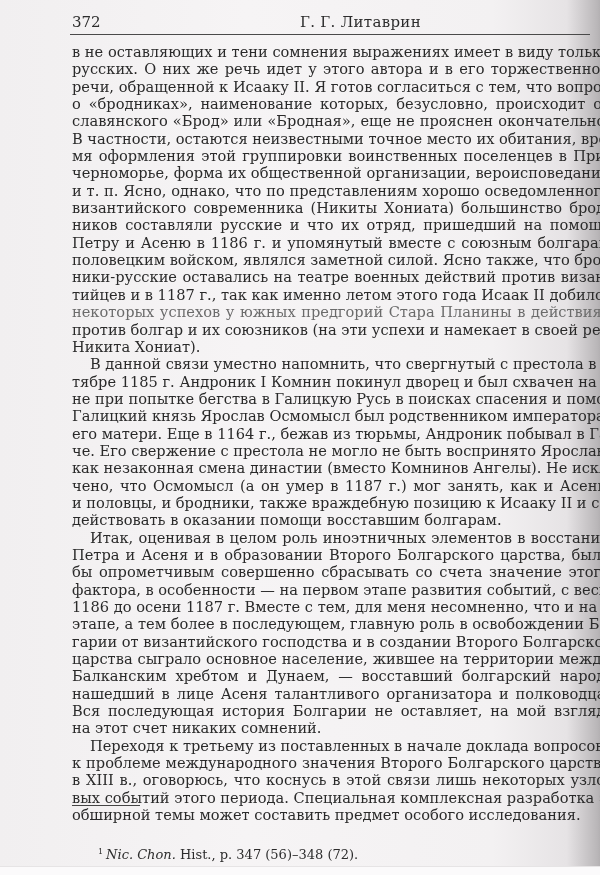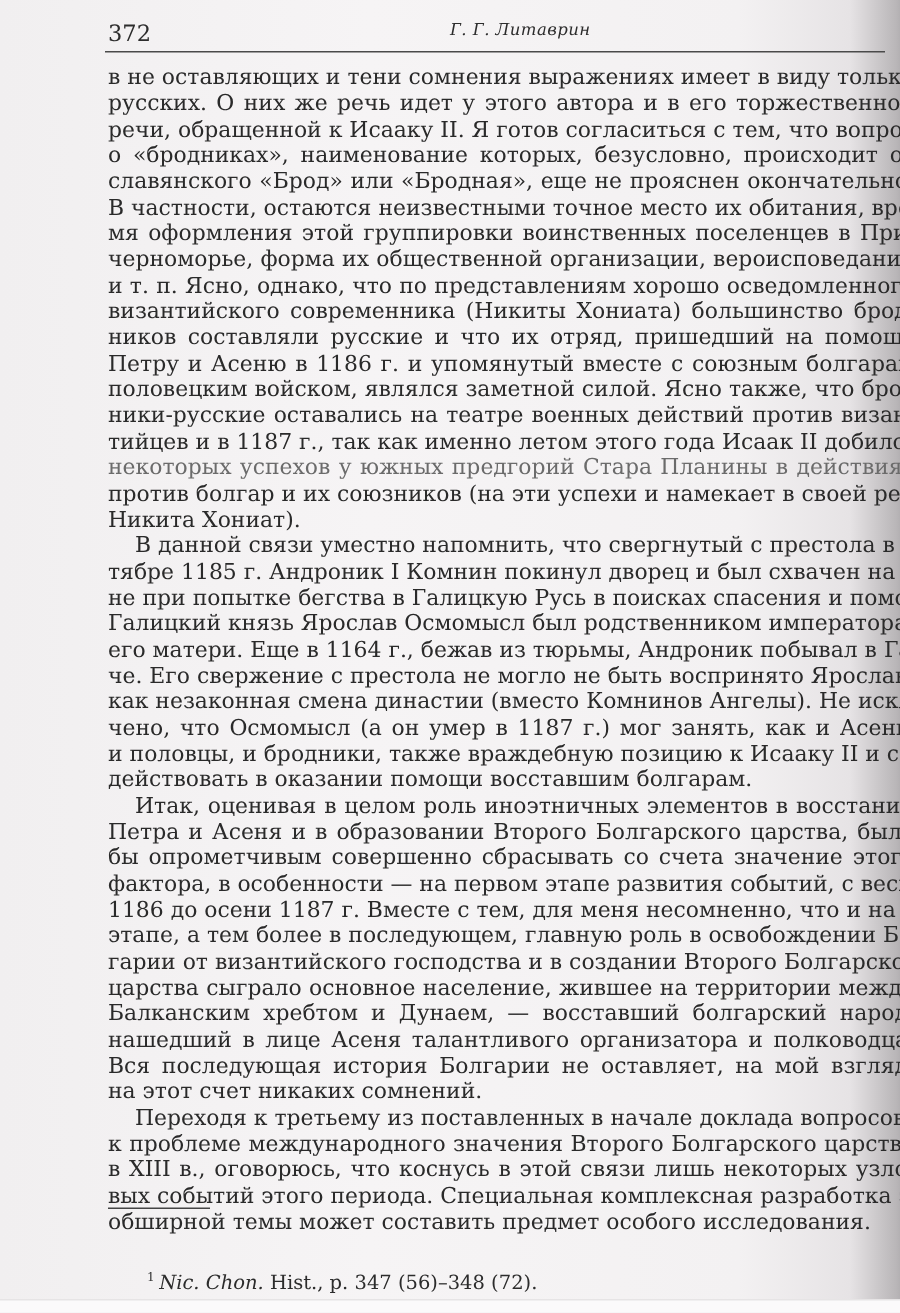--- a/index.html
+++ b/index.html
@@ -37,22 +37,21 @@
     }
     .page-number {
       position: absolute;
       left: 2px; top: 3px;
       font-size: 15px;
       color: #2c2c2c;
     }
     .author {
       position: absolute;
       left: 230px; top: 3px;
-      font-size: 11px;
-      font-style: italic;
+      font-size: 15px;
       color: #2c2c2c;
       letter-spacing: 0.3px;
     }
     .body-text {
       position: absolute;
       left: 72px; top: 43px;
       width: 538px;
       font-size: 14.6px;
       line-height: 17.35px;
       color: #2a2a2a;

